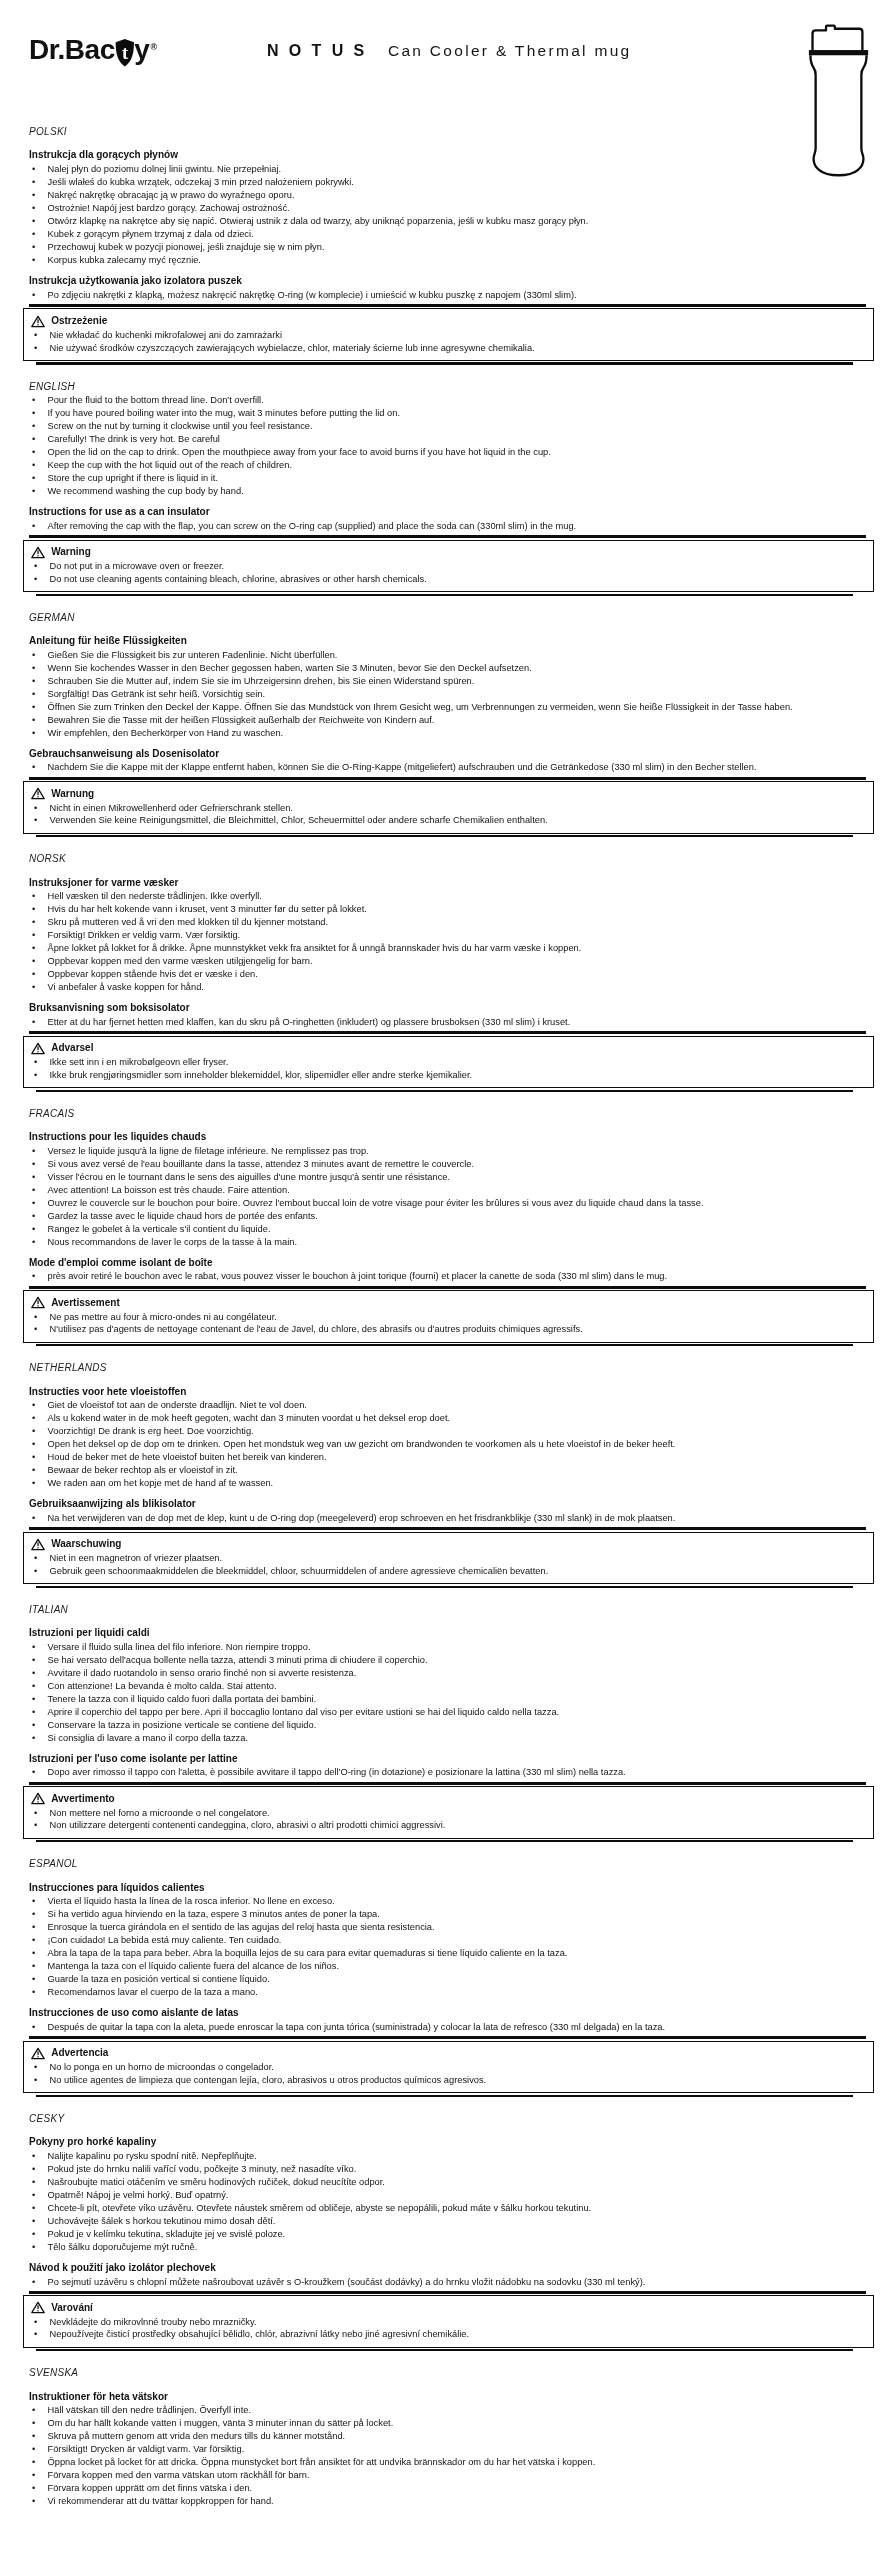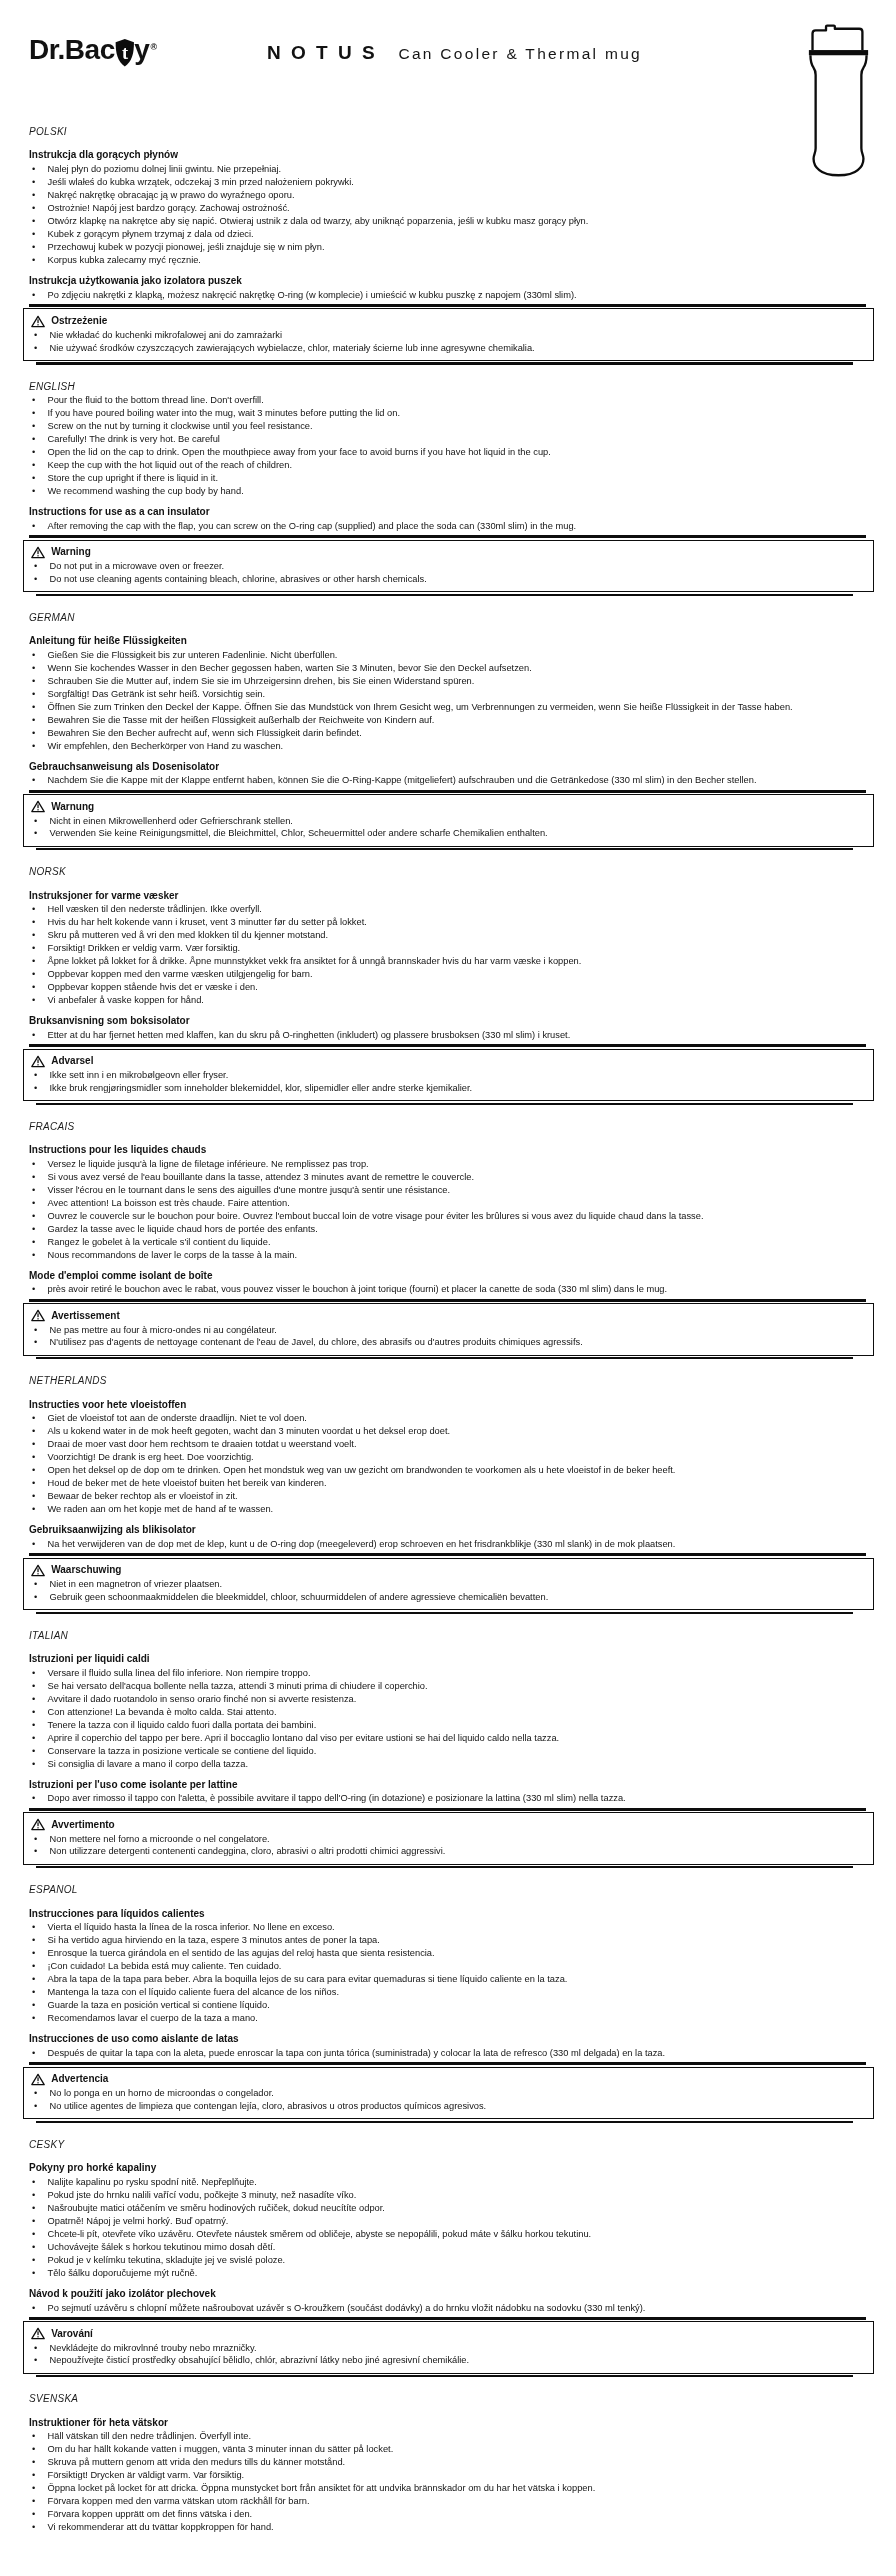--- a/index.html
+++ b/index.html
@@ -9,21 +9,21 @@
     -webkit-font-smoothing:antialiased;
   }
   .page{position:relative;width:896px;height:2576px;border-radius:32px;}
 
   
   .doc-header{position:relative;height:67px;padding-top:36px;margin-left:29px;}
   .brand{display:inline-flex;align-items:flex-end;font-weight:800;font-size:28px;letter-spacing:-0.5px;line-height:1;}
   .brand .shield{width:21.6px;height:30px;margin:0 -1px -4.1px -1px;}
   .brand sup{font-size:8.8px;font-weight:700;margin-left:1px;transform:translateY(-12.4px);display:inline-block;}
   .title-block{position:absolute;left:238px;top:42px;white-space:nowrap;}
-  .product-name{font-size:19px;font-weight:700;letter-spacing:10.3px;}
+  .product-name{font-size:16px;font-weight:700;letter-spacing:10.3px;}
   .product-subtitle{font-size:15.5px;font-weight:400;letter-spacing:2.3px;margin-left:13.4px;color:#161616;}
   .mug{position:absolute;left:776px;top:21.6px;width:67px;height:159px;}
 
   
   main{display:block;margin-left:29px;}
   .lang-section{margin-top:19.6px;}
   .lang-section:first-child{margin-top:23px;}
   .lang-label{font-size:10px;letter-spacing:0.3px;color:#1c1c1c;font-style:italic;}
   .sub-title{font-size:10px;font-weight:700;margin:8.2px 0 0 0;}
   .hot-title{margin-top:12.4px;}
@@ -136,21 +136,20 @@
   <section class="lang-section">
     <div class="lang-label">GERMAN</div>
     <h3 class="sub-title hot-title">Anleitung für heiße Flüssigkeiten</h3>
     <ul class="bullets">
           <li>Gießen Sie die Flüssigkeit bis zur unteren Fadenlinie. Nicht überfüllen.</li>
           <li>Wenn Sie kochendes Wasser in den Becher gegossen haben, warten Sie 3 Minuten, bevor Sie den Deckel aufsetzen.</li>
           <li>Schrauben Sie die Mutter auf, indem Sie sie im Uhrzeigersinn drehen, bis Sie einen Widerstand spüren.</li>
           <li>Sorgfältig! Das Getränk ist sehr heiß. Vorsichtig sein.</li>
           <li>Öffnen Sie zum Trinken den Deckel der Kappe. Öffnen Sie das Mundstück von Ihrem Gesicht weg, um Verbrennungen zu vermeiden, wenn Sie heiße Flüssigkeit in der Tasse haben.</li>
           <li>Bewahren Sie die Tasse mit der heißen Flüssigkeit außerhalb der Reichweite von Kindern auf.</li>
-          <li>Bewahren Sie den Becher aufrecht auf, wenn sich Flüssigkeit darin befindet.</li>
           <li>Wir empfehlen, den Becherkörper von Hand zu waschen.</li>
         </ul>
     <h3 class="sub-title">Gebrauchsanweisung als Dosenisolator</h3>
     <ul class="bullets">
           <li>Nachdem Sie die Kappe mit der Klappe entfernt haben, können Sie die O-Ring-Kappe (mitgeliefert) aufschrauben und die Getränkedose (330 ml slim) in den Becher stellen.</li>
         </ul>
     <div class="warning-box">
       <div class="warning-head">
         <svg class="warn-icon" viewBox="0 0 26 24" aria-hidden="true">
           <path d="M13,2.5 L24.5,21.5 L1.5,21.5 Z" fill="none" stroke="#0d0d0d" stroke-width="2.4" stroke-linejoin="round"></path>
@@ -231,21 +230,20 @@
           </ul>
     </div>
   </section>
 
   <section class="lang-section">
     <div class="lang-label">NETHERLANDS</div>
     <h3 class="sub-title hot-title">Instructies voor hete vloeistoffen</h3>
     <ul class="bullets">
           <li>Giet de vloeistof tot aan de onderste draadlijn. Niet te vol doen.</li>
           <li>Als u kokend water in de mok heeft gegoten, wacht dan 3 minuten voordat u het deksel erop doet.</li>
-          <li>Draai de moer vast door hem rechtsom te draaien totdat u weerstand voelt.</li>
           <li>Voorzichtig! De drank is erg heet. Doe voorzichtig.</li>
           <li>Open het deksel op de dop om te drinken. Open het mondstuk weg van uw gezicht om brandwonden te voorkomen als u hete vloeistof in de beker heeft.</li>
           <li>Houd de beker met de hete vloeistof buiten het bereik van kinderen.</li>
           <li>Bewaar de beker rechtop als er vloeistof in zit.</li>
           <li>We raden aan om het kopje met de hand af te wassen.</li>
         </ul>
     <h3 class="sub-title">Gebruiksaanwijzing als blikisolator</h3>
     <ul class="bullets">
           <li>Na het verwijderen van de dop met de klep, kunt u de O-ring dop (meegeleverd) erop schroeven en het frisdrankblikje (330 ml slank) in de mok plaatsen.</li>
         </ul>

